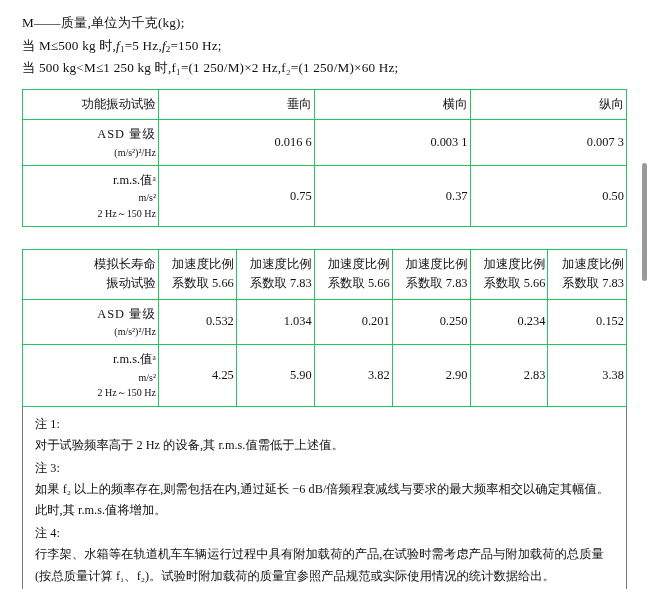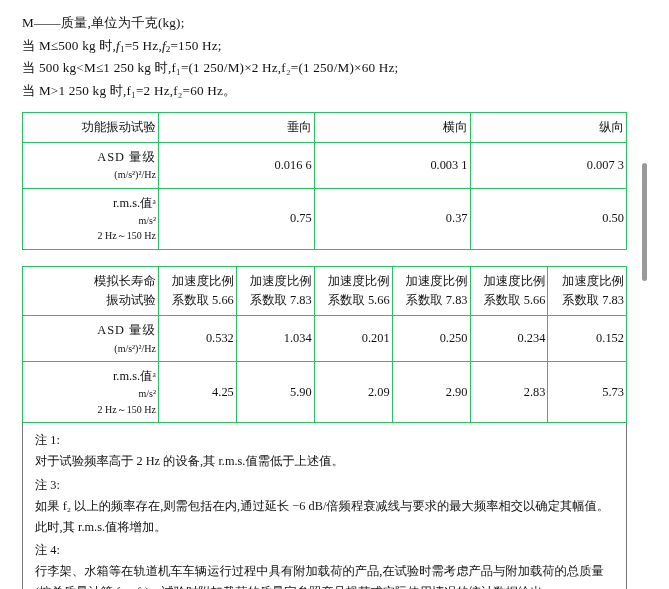--- a/index.html
+++ b/index.html
@@ -91,21 +91,20 @@
 <body>
 
 <div class="page">
 
   <div class="intro">
     <div>M——质量,单位为千克(kg);</div>
     <div>
       <span>当 M≤500 kg 时,</span><span class="ital">f</span><span class="sub">1</span><span>=5 Hz,</span><span class="ital">f</span><span class="sub">2</span><span>=150 Hz;</span>
     </div>
     <div>当 500 kg&lt;M≤1 250 kg 时,f₁=(1 250/M)×2 Hz,f₂=(1 250/M)×60 Hz;</div>
-    <div>当 M&gt;1 250 kg 时,f₁=2 Hz,f₂=60 Hz。</div>
   </div>
 
   <table class="t">
     <colgroup>
       <col style="width:22.5%">
       <col style="width:25.8%">
       <col style="width:25.8%">
       <col style="width:25.9%">
     </colgroup>
     <tbody>
@@ -132,21 +131,21 @@
         </td>
         <td>0.75</td>
         <td>0.37</td>
         <td>0.50</td>
       </tr>
     </tbody>
   </table>
 
   <div class="gap"></div>
 
-  <table class="t" style="margin-top:5px">
+  <table class="t" style="margin-top:11px">
     <colgroup>
       <col style="width:22.5%">
       <col style="width:12.9%">
       <col style="width:12.9%">
       <col style="width:12.9%">
       <col style="width:12.9%">
       <col style="width:12.9%">
       <col style="width:13.0%">
     </colgroup>
     <tbody>
@@ -193,24 +192,24 @@
         <td>0.152</td>
       </tr>
       <tr>
         <td class="lbl">
           <div>r.m.s.值ᵃ</div>
           <div class="small-unit">m/s²</div>
           <div class="small-unit">2 Hz～150 Hz</div>
         </td>
         <td>4.25</td>
         <td>5.90</td>
-        <td>2.09</td>
+        <td>3.82</td>
         <td>2.90</td>
         <td>2.83</td>
-        <td>5.73</td>
+        <td>3.38</td>
       </tr>
     </tbody>
   </table>
 
   <div class="notes">
     <div class="note">
       <span class="k">注 1:</span>
       <span class="v">对于试验频率高于 2 Hz 的设备,其 r.m.s.值需低于上述值。</span>
     </div>
     <div class="note">

